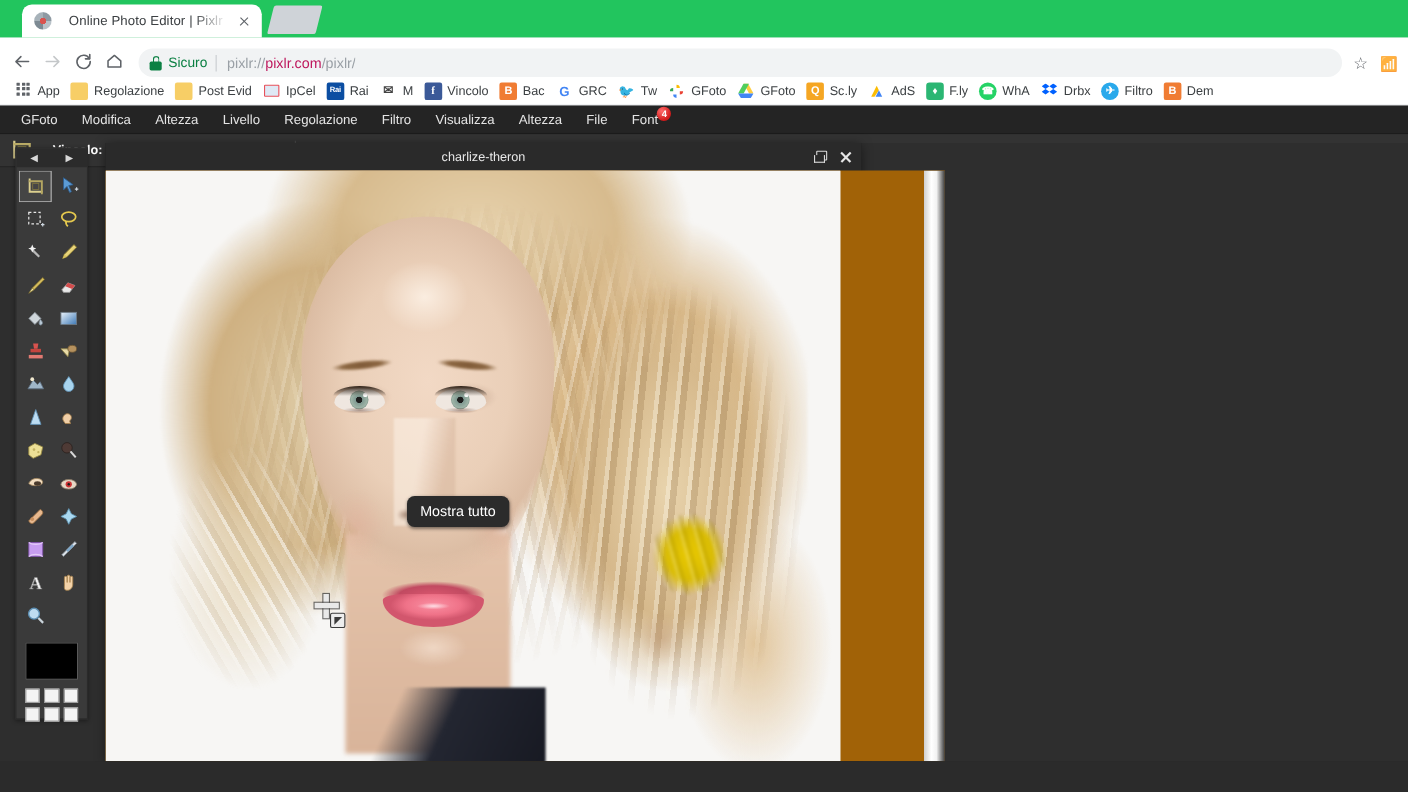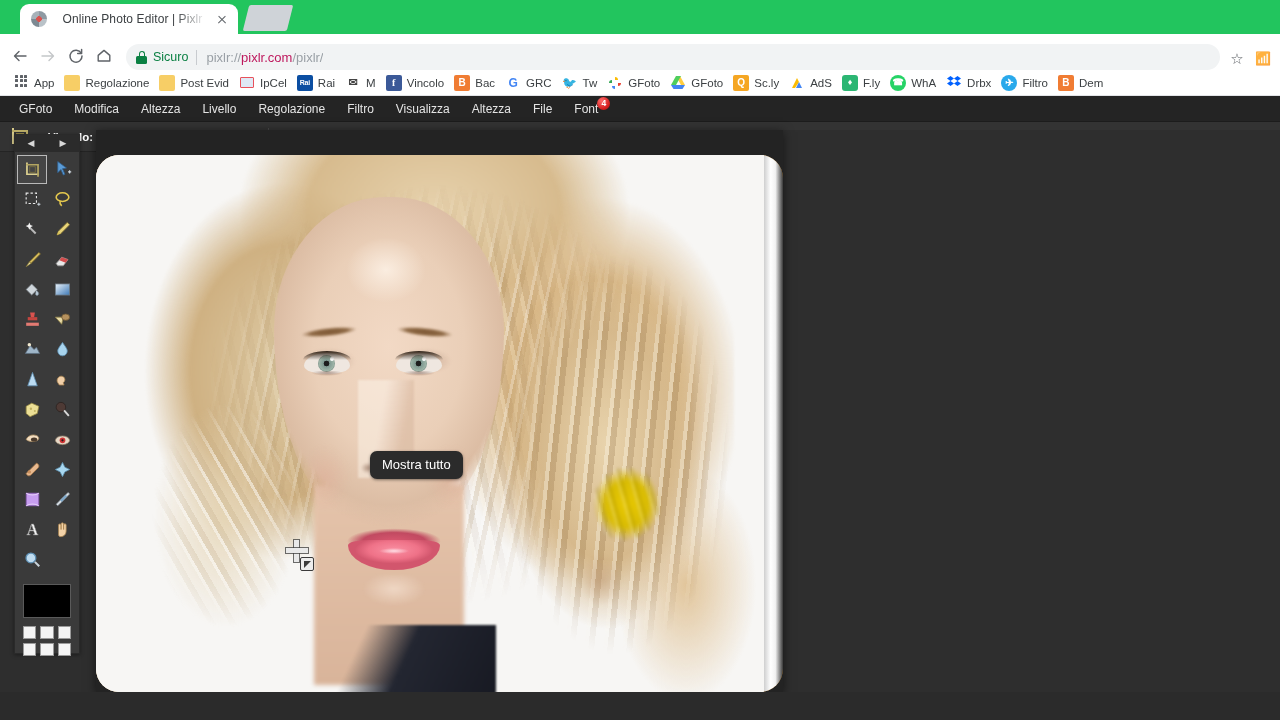--- a/index.html
+++ b/index.html
@@ -276,22 +276,22 @@
   }
   .win-close::before, .win-close::after {
     content: ""; position: absolute; left: 0.5px; top: 6px;
     width: 12px; height: 1.7px; background: #e6e6e6;
   }
   .win-close::before { transform: rotate(45deg); }
   .win-close::after  { transform: rotate(-45deg); }
 
   .canvas-host {
     position: absolute; left: 0; top: 25px;
-    width: 687px; height: 537px;
-    overflow: hidden; background: #a16207; border-radius: 23px;
+    width: 763px; height: 537px;
+    overflow: hidden; background: #a16207;
   }
   .canvas {
     position: absolute; left: 0; top: 0;
     width: 668px; height: 537px;
     background: #f6f5f3;
     overflow: hidden;
   }
   .canvas-edge-r {
     position: absolute; right: 0; top: 0; width: 19px; height: 537px;
     background: linear-gradient(to right, #cfcfcf 0, #ffffff 35%, #f2f2f2 60%, #3a3a3a 100%);
@@ -917,20 +917,27 @@
         <div style="background: rgb(244, 244, 244);"></div>
         <div style="background: rgb(244, 244, 244);"></div>
         <div style="background: rgb(244, 244, 244);"></div>
         <div style="background: rgb(244, 244, 244);"></div>
         <div style="background: rgb(244, 244, 244);"></div>
       </div>
     </div>
   </div>
 
   <div class="imgwin">
+    <div class="imgwin-title">
+      <span class="imgwin-name">charlize-theron</span>
+      <span class="imgwin-ctrls">
+        <span class="win-restore"></span>
+        <span class="win-close"></span>
+      </span>
+    </div>
 
     <div class="canvas-host">
       <div class="canvas">
         <div class="portrait">
           <div class="bg-white"></div>
           <div class="hair-back"></div>
           <div class="hair-strands"></div>
           <div class="hair-left-wisp"></div>
           <div class="hair-left-strands"></div>
           <div class="neck"></div>

